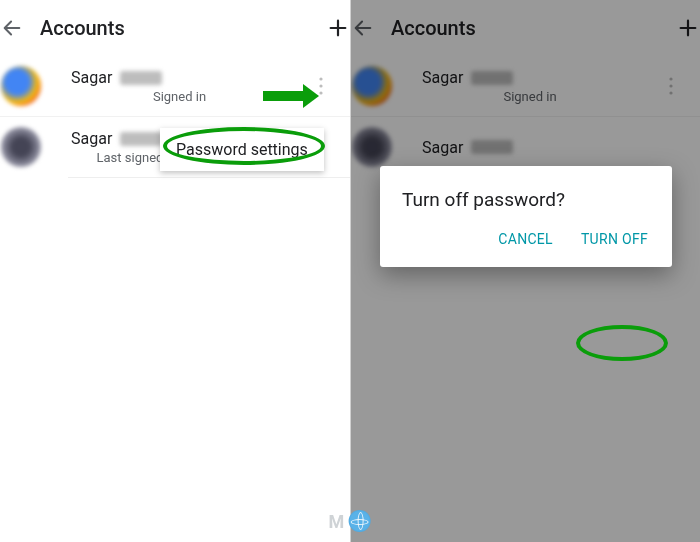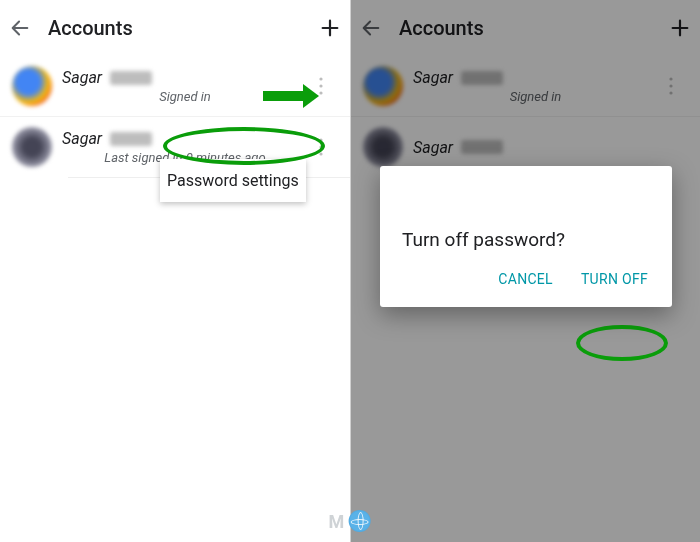--- a/index.html
+++ b/index.html
@@ -27,44 +27,43 @@
     .pane.right { border-left: 1px solid #d0d0d0; }
     .right-overlay {
       position: absolute; inset: 0;
       background: rgba(0,0,0,.40);
       z-index: 5;
     }
     .toolbar {
       display: flex;
       align-items: center;
       height: 56px;
-      padding: 0 8px;
+      padding: 0 0;
       gap: 16px;
     }
     .icon-btn {
       width: 24px; height: 24px;
       display: flex; align-items: center; justify-content: center;
       color: #5f6368;
       cursor: pointer;
     }
     .title {
       font-size: 20px;
       font-weight: 500;
       color: #202124;
       flex: 1;
     }
     .plus { font-size: 26px; color: #202124; }
     .list { }
     .account-row {
       display: flex;
       align-items: center;
-      padding: 10px 14px 10px 12px;
-      gap: 10px;
+      padding: 10px 14px 10px 1px;
+      gap: 30px;
       border-bottom: 1px solid #f1f1f1;
-      font-style: italic;
     }
     .avatar {
       width: 40px; height: 40px;
       border-radius: 50%;
       background: #888;
       filter: blur(2px);
       flex-shrink: 0;
     }
     .avatar.a1 { background: radial-gradient(circle at 40% 40%, #4285f4 35%, #fbbc05 60%, #ea4335 80%); }
     .avatar.a2 { background: radial-gradient(circle at 50% 50%, #445 30%, #99a 70%); }
@@ -101,25 +100,24 @@
       border-top: 12px solid transparent;
       border-bottom: 12px solid transparent;
       border-left: 16px solid #0a9d0a;
     }
     
     .popup {
       position: absolute;
       left: 160px; top: 128px;
       background: #fff;
       box-shadow: 0 2px 6px rgba(0,0,0,.25);
-      padding: 12px 7px;
+      padding: 12px 16px;
       font-size: 16px;
       color: #202124;
       z-index: 4;
-      margin-top: 31px;
     }
     .ellipse {
       position: absolute;
       border: 4px solid #0a9d0a;
       border-radius: 50%;
       pointer-events: none;
       z-index: 6;
     }
     .ellipse.pwset { left: 163px; top: 127px; width: 162px; height: 38px; }
     .ellipse.turnoff { left: 576px; top: 325px; width: 92px; height: 36px; }
@@ -127,21 +125,21 @@
     .dialog {
       position: absolute;
       left: 380px; top: 166px;
       width: 292px;
       background: #fff;
       border-radius: 3px;
       box-shadow: 0 8px 24px rgba(0,0,0,.35);
       z-index: 8;
       padding: 22px 22px 14px 22px;
     }
-    .dlg-title { font-size: 19px; color: #202124; font-weight: 400; margin-bottom: 14px; margin-top: 40px; }
+    .dlg-title { font-size: 19px; color: #202124; font-weight: 400; margin-bottom: 14px; }
     .dlg-body { font-size: 14.5px; color: #5f6368; line-height: 1.38; margin-bottom: 18px; }
     .dlg-actions { display: flex; justify-content: flex-end; gap: 24px; }
     .dlg-btn {
       font-size: 14px; font-weight: 400;
       color: #0097a7;
       letter-spacing: .3px;
       cursor: pointer;
       padding: 6px 2px;
     }
     

